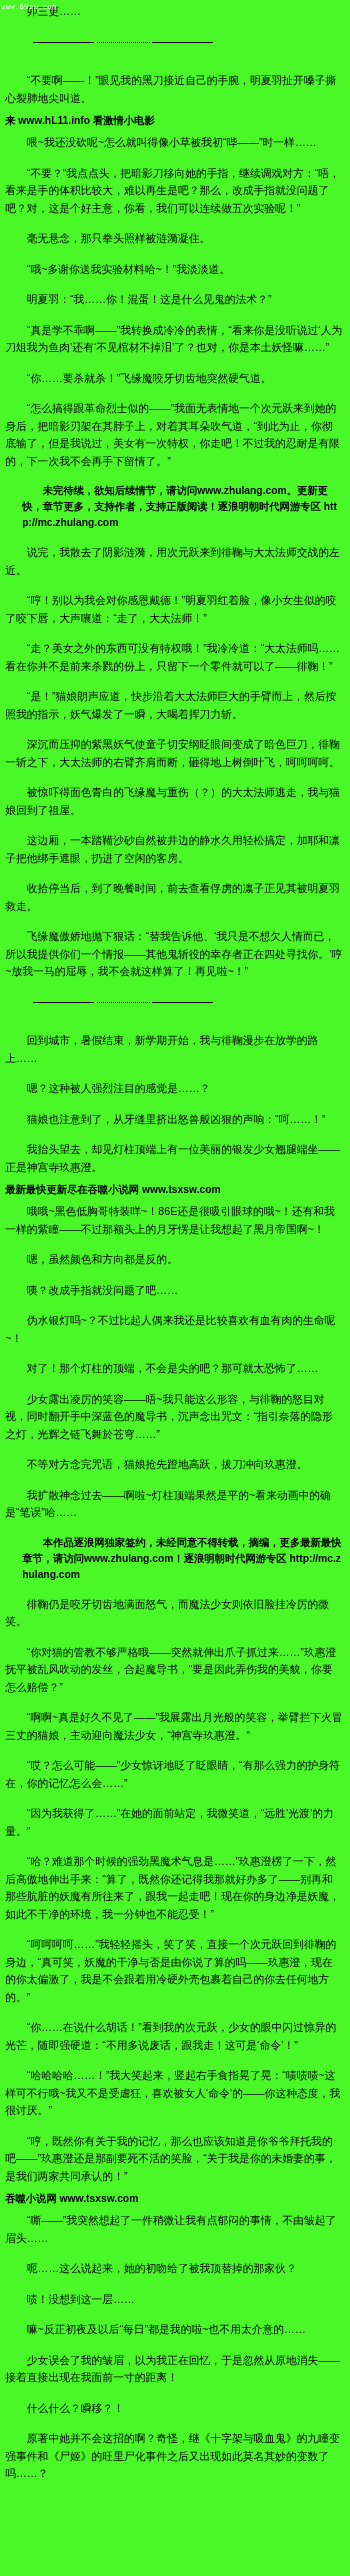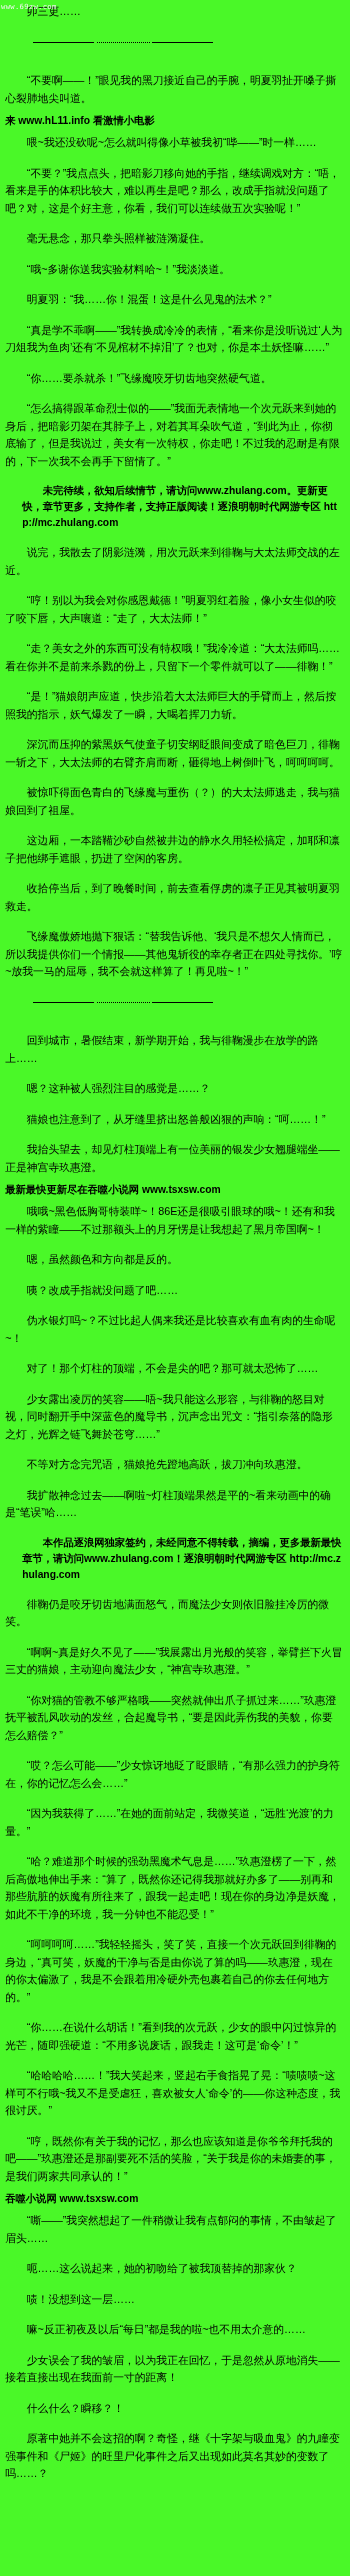--- a/index.html
+++ b/index.html
@@ -110,22 +110,22 @@
       <p class="body">哦哦~黑色低胸哥特装咩~！86E还是很吸引眼球的哦~！还有和我一样的紫瞳——不过那额头上的月牙愣是让我想起了黑月帝国啊~！</p>
       <p class="body">嗯，虽然颜色和方向都是反的。</p>
       <p class="body">咦？改成手指就没问题了吧……</p>
       <p class="body">伪水银灯吗~？不过比起人偶来我还是比较喜欢有血有肉的生命呢~！</p>
       <p class="body">对了！那个灯柱的顶端，不会是尖的吧？那可就太恐怖了……</p>
       <p class="body">少女露出凌厉的笑容——唔~我只能这么形容，与徘鞠的怒目对视，同时翻开手中深蓝色的魔导书，沉声念出咒文：“指引奈落的隐形之灯，光辉之链飞舞於苍穹……”</p>
       <p class="body">不等对方念完咒语，猫娘抢先蹬地高跃，拔刀冲向玖惠澄。</p>
       <p class="body">我扩散神念过去——啊啦~灯柱顶端果然是平的~看来动画中的确是“笔误”哈……</p>
       <p class="ad">本作品逐浪网独家签约，未经同意不得转载，摘编，更多最新最快章节，请访问www.zhulang.com！逐浪明朝时代网游专区 http://mc.zhulang.com</p>
       <p class="body">徘鞠仍是咬牙切齿地满面怒气，而魔法少女则依旧脸挂冷厉的微笑。</p>
+      <p class="body">“你对猫的管教不够严格哦——突然就伸出爪子抓过来……”玖惠澄抚平被乱风吹动的发丝，合起魔导书，“要是因此弄伤我的美貌，你要怎么赔偿？”</p>
       <p class="body">“啊啊~真是好久不见了——”我展露出月光般的笑容，举臂拦下火冒三丈的猫娘，主动迎向魔法少女，“神宫寺玖惠澄。”</p>
-      <p class="body">“你对猫的管教不够严格哦——突然就伸出爪子抓过来……”玖惠澄抚平被乱风吹动的发丝，合起魔导书，“要是因此弄伤我的美貌，你要怎么赔偿？”</p>
       <p class="body">“哎？怎么可能——”少女惊讶地眨了眨眼睛，“有那么强力的护身符在，你的记忆怎么会……”</p>
       <p class="body">“因为我获得了……”在她的面前站定，我微笑道，“远胜‘光渡’的力量。”</p>
       <p class="body">“哈？难道那个时候的强劲黑魔术气息是……”玖惠澄楞了一下，然后高傲地伸出手来：“算了，既然你还记得我那就好办多了——别再和那些肮脏的妖魔有所往来了，跟我一起走吧！现在你的身边净是妖魔，如此不干净的环境，我一分钟也不能忍受！”</p>
       <p class="body">“呵呵呵呵……”我轻轻摇头，笑了笑，直接一个次元跃回到徘鞠的身边，“真可笑，妖魔的干净与否是由你说了算的吗——玖惠澄，现在的你太偏激了，我是不会跟着用冷硬外壳包裹着自己的你去任何地方的。”</p>
       <p class="body">“你……在说什么胡话！”看到我的次元跃，少女的眼中闪过惊异的光芒，随即强硬道：“不用多说废话，跟我走！这可是‘命令’！”</p>
       <p class="body">“哈哈哈哈……！”我大笑起来，竖起右手食指晃了晃：“啧啧啧~这样可不行哦~我又不是受虐狂，喜欢被女人‘命令’的——你这种态度，我很讨厌。”</p>
       <p class="body">“哼，既然你有关于我的记忆，那么也应该知道是你爷爷拜托我的吧——”玖惠澄还是那副要死不活的笑脸，“关于我是你的未婚妻的事，是我们两家共同承认的！”</p>
       <p class="ad tight">吞噬小说网 www.tsxsw.com</p>
       <p class="body">“嘶——”我突然想起了一件稍微让我有点郁闷的事情，不由皱起了眉头……</p>
       <p class="body">呃……这么说起来，她的初吻给了被我顶替掉的那家伙？</p>

